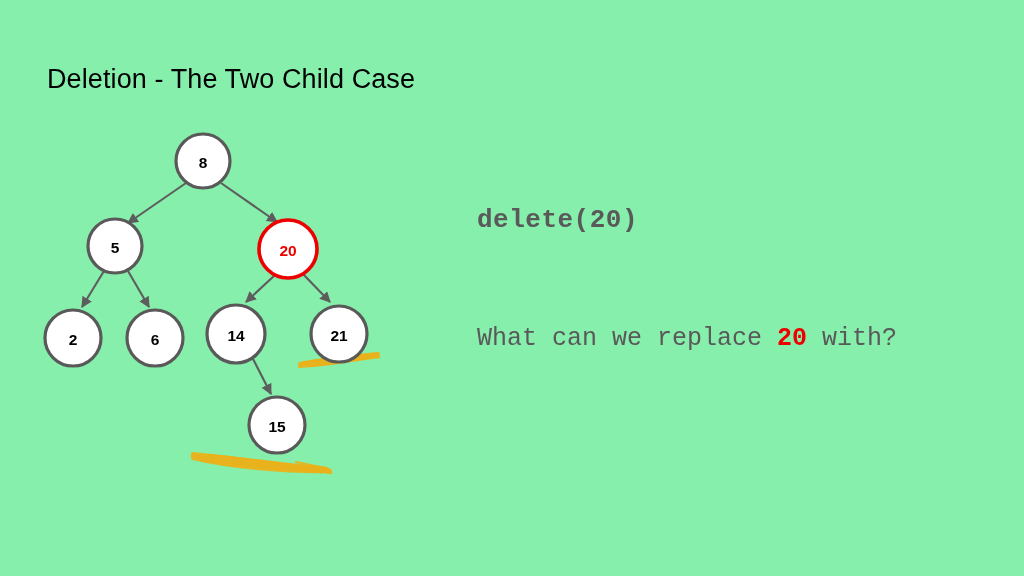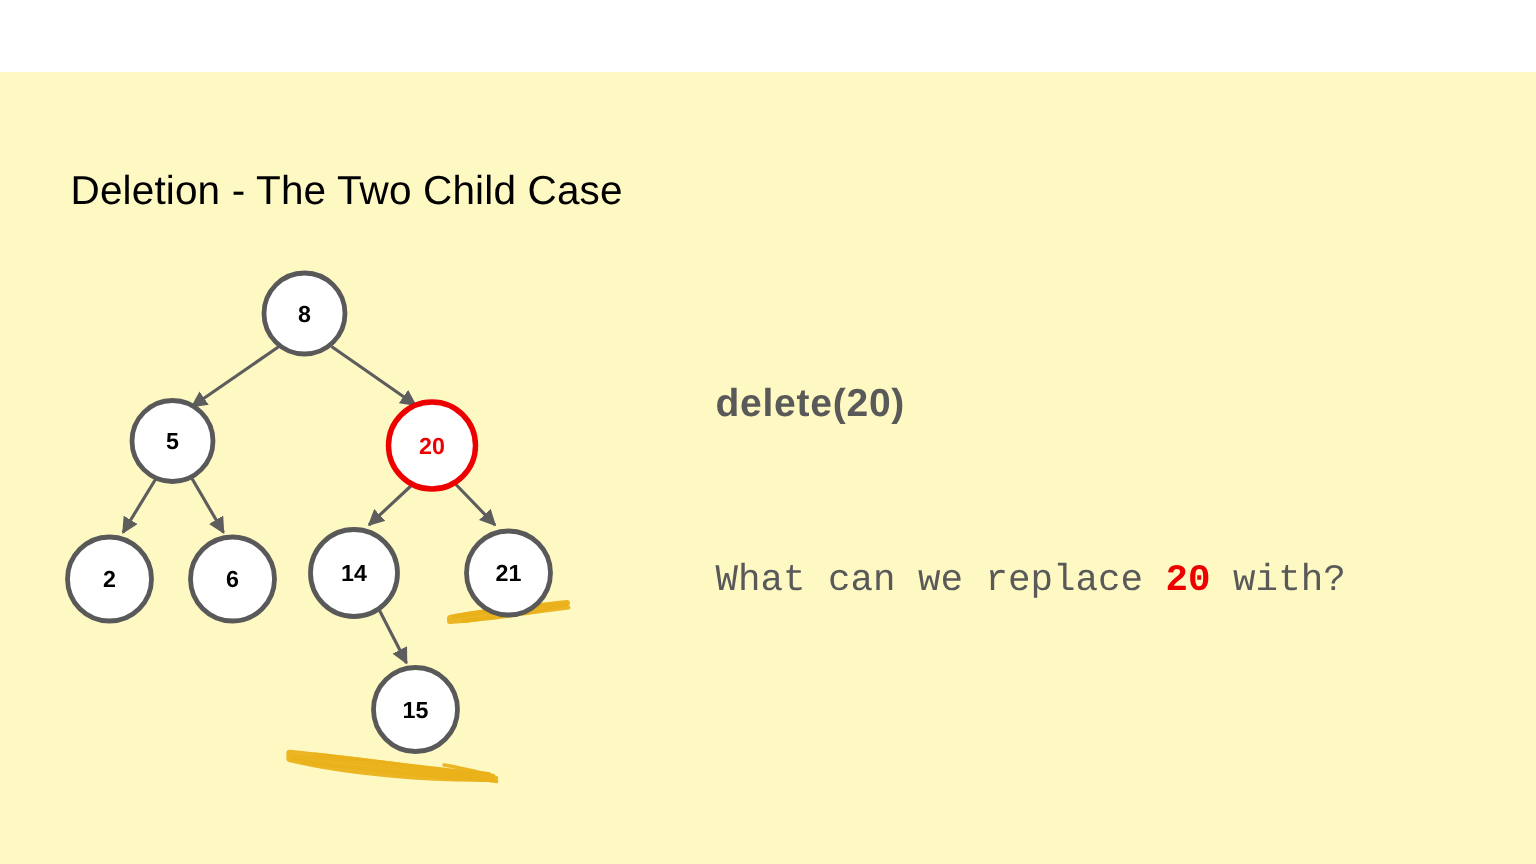--- a/index.html
+++ b/index.html
@@ -11,22 +11,21 @@
     width: 1024px;
     height: 576px;
     position: relative;
     overflow: hidden;
     font-family: "Liberation Sans", sans-serif;
     -webkit-font-smoothing: antialiased;
   }
   #slide {
     position: absolute;
     inset: 0;
-    background: #fef9c3;
-    margin-top: 48px;
+    background: #86efac;
   }
   #slide-title {
     position: absolute;
     left: 47px;
     top: 64px;
     font-family: "Liberation Sans", sans-serif;
     font-size: 27px;
     font-weight: 400;
     color: #000000;
     letter-spacing: 0.1px;
@@ -71,21 +70,21 @@
     fill: none;
     stroke: #eab11a;
     stroke-linecap: round;
     stroke-linejoin: round;
     opacity: 0.95;
   }
   #call-text {
     position: absolute;
     left: 477px;
     top: 205px;
-    font-family: Liberation Sans, sans-serif;
+    font-family: Liberation Mono, monospace;
     font-size: 26px;
     font-weight: bold;
     color: #595959;
     letter-spacing: 0.5px;
     white-space: nowrap;
   }
   #question-text {
     position: absolute;
     left: 477px;
     top: 324px;

